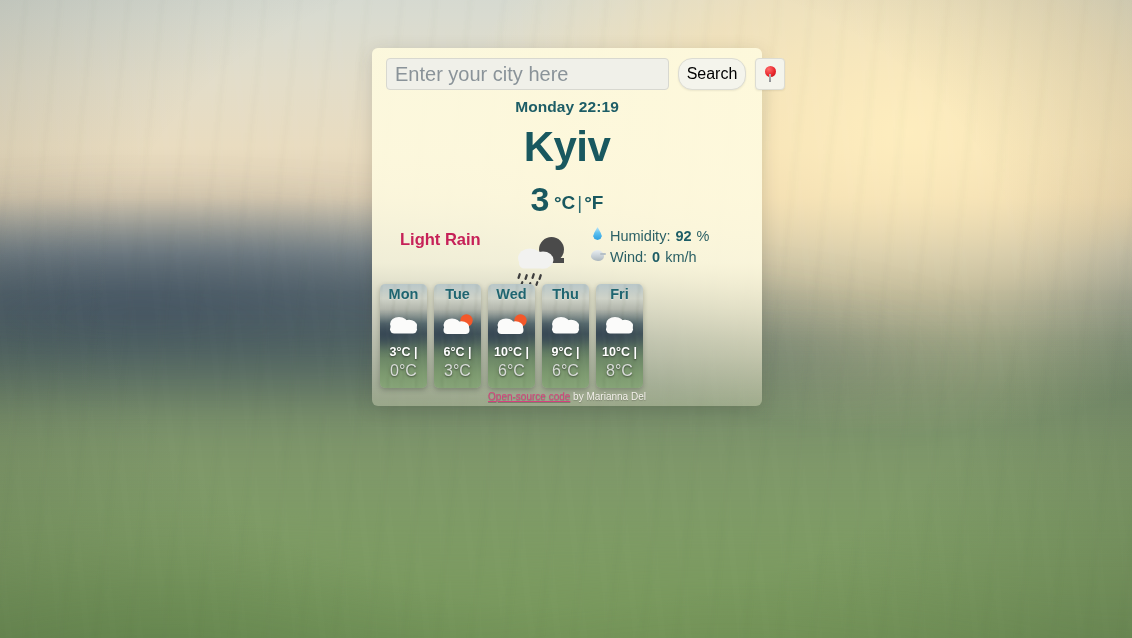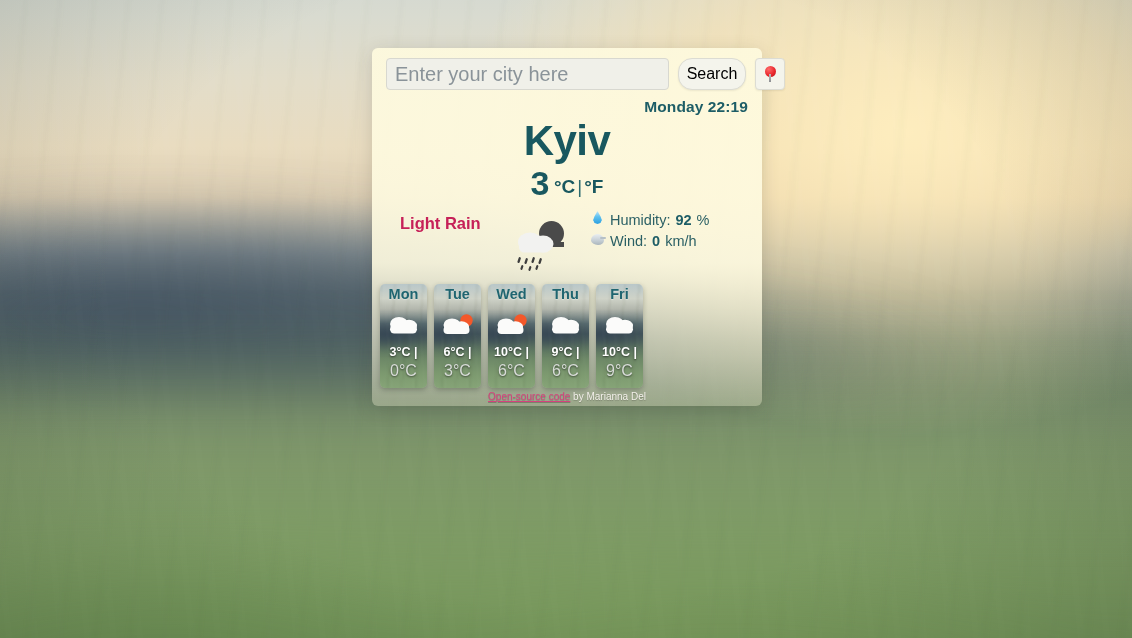--- a/index.html
+++ b/index.html
@@ -146,39 +146,39 @@
   }
   .pin-glyph b {
     position: absolute; left: 4.6px; top: 8px;
     width: 1.8px; height: 8px;
     background: linear-gradient(to bottom,#b9babc,#8d8e91);
     display: block;
   }
 
   
   #date-line {
-    text-align: right;
+    text-align: center;
     margin-top: 8px;
     font-size: 15.5px;
     font-weight: bold;
     color: #1d5d66;
     letter-spacing: 0.1px;
   }
   #city-name {
     text-align: center;
-    margin-top: 3px;
+    margin-top: 9px;
     font-size: 42px;
     font-weight: bold;
     color: #19585f;
     line-height: 1.05;
     letter-spacing: -0.5px;
   }
   #temp-row {
     text-align: center;
-    margin-top: 3px;
+    margin-top: 13px;
     color: #19585f;
     line-height: 1;
   }
   #temp-value {
     font-size: 34px;
     font-weight: bold;
     vertical-align: -2px;
   }
   .unit-link {
     font-size: 19px;
@@ -479,21 +479,21 @@
      <div class="fc-day">Fri</div>
      <div class="fc-icon-wrap" style="display: flex; align-items: center; justify-content: center;">
         <svg viewBox="0 0 40 26" width="40" height="26">
     <ellipse cx="15" cy="12" rx="9" ry="7" fill="#fbfbfa"></ellipse>
     <ellipse cx="25" cy="14" rx="8" ry="6.2" fill="#fbfbfa"></ellipse>
     <rect x="6" y="13" width="27" height="8.5" rx="4.2" fill="#fbfbfa"></rect>
   </svg>
      </div>
      <div class="fc-temps">
         <span class="fc-max">10°C |</span><br>
-        <span class="fc-min">9°C</span>
+        <span class="fc-min">8°C</span>
      </div>
       </div>
     </div>
 
   <div id="footer-credit">
     <span id="source-link">Open-source code</span><span> by Marianna Del</span>
   </div>
 
 </div>
 

